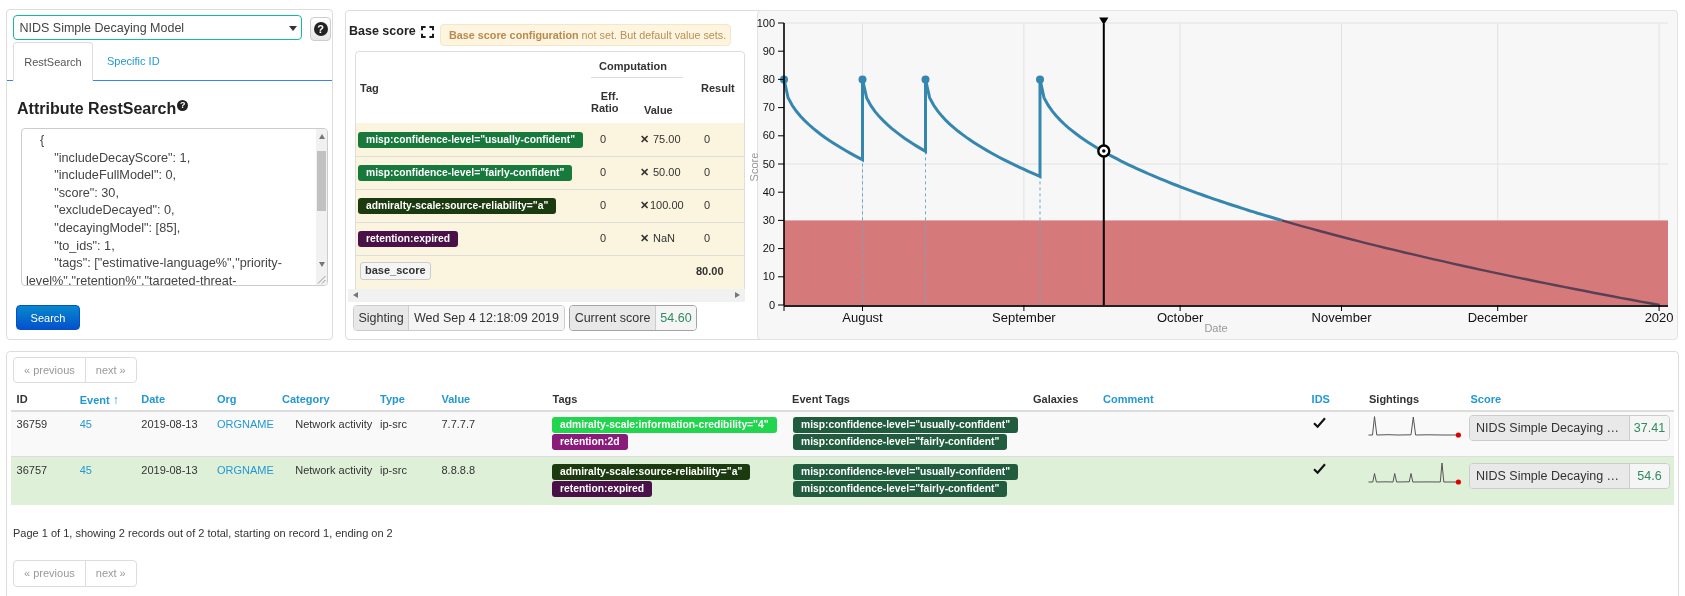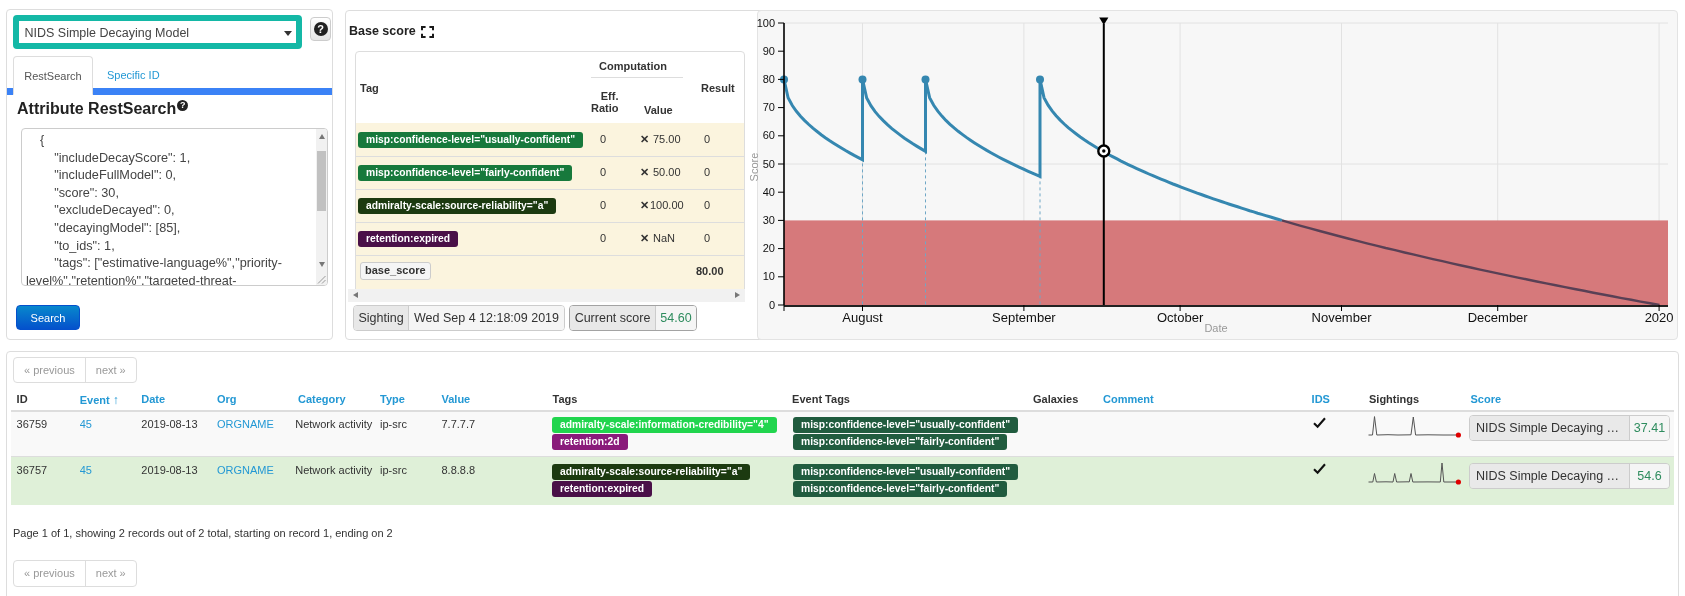--- a/index.html
+++ b/index.html
@@ -11,30 +11,30 @@
 .hdr { font-weight:bold; font-size:11px; color:#333; }
 .hdrlink { font-weight:bold; font-size:11px; color:#2398d4; }
 .cell { font-size:11px; color:#333; }
 .qcircle { display:inline-block; background:#222; color:#fff; border-radius:50%; text-align:center; font-weight:bold; }
 </style>
 </head>
 <body>
 
 <div class="panel" style="left:6px; top:9px; width:327px; height:331px;">
 
-  <div class="abs" style="left:5.5px; top:5px; width:289px; height:34px; border:6px solid #14b8a6; border-radius:4px; background:#fff;">
+  <div class="abs" style="left:5.5px; top:5px; width:289px; height:25px; border:1px solid #14b8a6; border-radius:4px; background:#fff;">
     <div class="abs" style="left:6px; top:5px; font-size:12.5px; color:#444;">NIDS Simple Decaying Model</div>
     <div class="abs" style="right:4px; top:9.5px; width:0; height:0; border-left:4.5px solid transparent; border-right:4.5px solid transparent; border-top:5.5px solid #333;"></div>
   </div>
 
   <div class="abs" style="left:303px; top:7px; width:21px; height:24px; border:1px solid #ccc; border-radius:4px; background:linear-gradient(#ffffff,#e6e6e6); text-align:center;">
     <span class="qcircle" style="width:14px; height:14px; font-size:11px; line-height:14px; margin-top:4px;">?</span>
   </div>
 
-  <div class="abs" style="left:0px; top:46px; width:325px; height:39px; border-bottom:7px solid #3b82f6;">
+  <div class="abs" style="left:0px; top:32px; width:325px; height:39px; border-bottom:1px solid #3b82f6;">
     <div class="abs" style="left:6px; top:0px; width:80px; height:39px; background:#fff; border:1px solid #ddd; border-bottom:1px solid #fff; border-radius:4px 4px 0 0; text-align:center;">
       <span style="font-size:11px; color:#555; line-height:38px;">RestSearch</span>
     </div>
     <div class="abs" style="left:100px; top:0px; font-size:11px; line-height:38px;"><a href="#">Specific ID</a></div>
   </div>
 
   <div class="abs" style="left:10px; top:90px; font-size:16px; font-weight:bold; color:#222;">Attribute RestSearch<span class="qcircle" style="width:11px;height:11px;font-size:9px;line-height:11px;vertical-align:6px;margin-left:1px;">?</span></div>
 
   <div class="abs" style="left:14px; top:118px; width:307px; height:158px; border:1px solid #ccc; border-radius:4px; background:#fff; overflow:hidden;">
     <div class="abs" style="left:4px; top:3px; font-size:12.7px; line-height:17.6px; color:#444; white-space:pre;">    {
@@ -60,20 +60,21 @@
   <div class="abs" style="left:9px; top:295px; width:64px; height:25px; background:linear-gradient(#0888cc,#0451cc); border:1px solid #0450cc; border-radius:4px; text-align:center;">
     <span style="color:#fff; font-size:11px; line-height:24px;">Search</span>
   </div>
 </div>
 
 <div class="panel" style="left:345px; top:10px; width:466px; height:330px;">
   <div class="abs" style="left:3px; top:13px; font-size:12.5px; font-weight:bold; color:#222;">Base score</div>
   <svg class="abs" style="left:75px; top:15px;" width="13" height="12" viewBox="0 0 13 12">
     <path d="M1,4.2 V1 H4.6 M8.4,1 H12 V4.2 M12,7.8 V11 H8.4 M4.6,11 H1 V7.8" fill="none" stroke="#1a1a1a" stroke-width="2"></path>
   </svg>
+  <div class="abs" style="left:94px; top:13px; width:291px; height:22px; background:#fdf5e0; border:1px solid #f6e7c4; border-radius:4px; font-size:10.8px; color:#b98f57; padding:4px 0 0 8px; white-space:nowrap; overflow:hidden;"><b style="color:#bb8950;">Base score configuration</b> not set. But default value sets.</div>
 
   <div class="abs" style="left:9px; top:40px; width:390px; height:246px; border:1px solid #ddd; border-radius:4px 4px 0 0; overflow:hidden; background:#fff;">
 
     <div class="hdr abs" style="left:4px; top:30px;">Tag</div>
     <div class="hdr abs" style="left:222px; top:8px; width:110px; text-align:center;">Computation</div>
     <div class="abs" style="left:235px; top:25px; width:92px; border-top:1px solid #ddd;"></div>
     <div class="hdr abs" style="left:235px; top:38px;text-align:right;">Eff.<br>Ratio</div>
     <div class="hdr abs" style="left:288px; top:52px;">Value</div>
     <div class="hdr abs" style="left:345px; top:30px;">Result</div>
 
@@ -204,21 +205,21 @@
 <div class="panel" style="left:6px; top:351px; width:1673px; height:260px; border-radius:4px 4px 0 0;">
 
   <div class="abs" style="left:6px; top:4.5px; height:26px; display:flex; border:1px solid #ddd; border-radius:4px; overflow:hidden;">
     <div style="font-size:11px; color:#999; line-height:24px; padding:0 10px; border-right:1px solid #ddd;">« previous</div>
     <div style="font-size:11px; color:#999; line-height:24px; padding:0 10px;">next »</div>
   </div>
   <div class="hdr abs" style="left:9.6px; top:40.5px;">ID</div>
 <div class="hdrlink abs" style="left:72.7px; top:40.5px;">Event <span style="font-size:12px">↑</span></div>
 <div class="hdrlink abs" style="left:134.3px; top:40.5px;">Date</div>
 <div class="hdrlink abs" style="left:210.0px; top:40.5px;">Org</div>
-<div class="hdrlink abs" style="left:291px; top:40.5px;">Category</div>
+<div class="hdrlink abs" style="left:275px; top:40.5px;">Category</div>
 <div class="hdrlink abs" style="left:373.0px; top:40.5px;">Type</div>
 <div class="hdrlink abs" style="left:434.5px; top:40.5px;">Value</div>
 <div class="hdr abs" style="left:545.5px; top:40.5px;">Tags</div>
 <div class="hdr abs" style="left:785.1px; top:40.5px;">Event Tags</div>
 <div class="hdr abs" style="left:1026.0px; top:40.5px;">Galaxies</div>
 <div class="hdrlink abs" style="left:1096.0px; top:40.5px;">Comment</div>
 <div class="hdrlink abs" style="left:1304.6px; top:40.5px;">IDS</div>
 <div class="hdr abs" style="left:1362.0px; top:40.5px;">Sightings</div>
 <div class="hdrlink abs" style="left:1463.5px; top:40.5px;">Score</div>
 <div class="abs" style="left:4px; top:57.5px; width:1663px; height:2px; background:#ddd;"></div>

